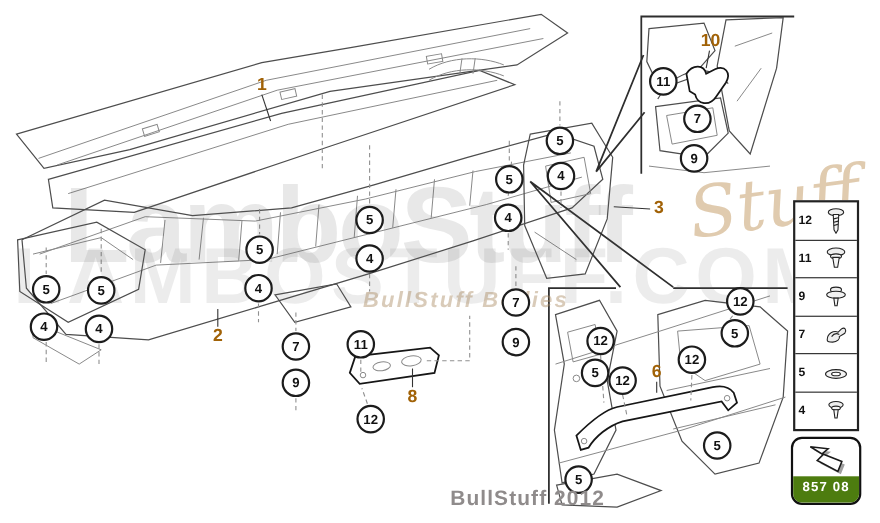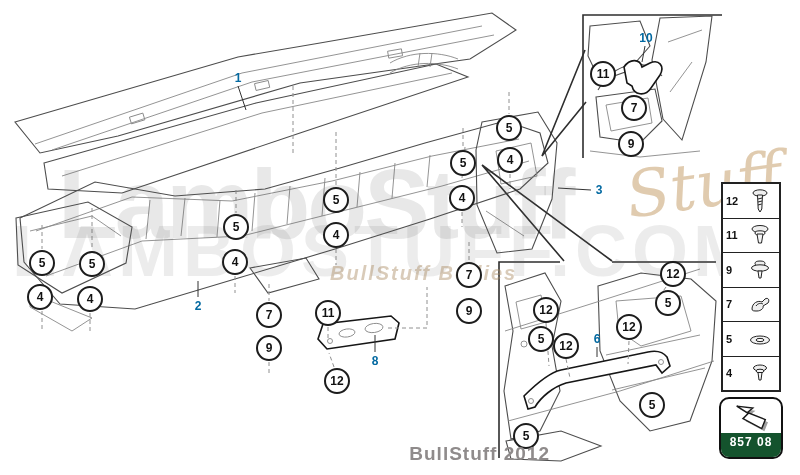--- a/index.html
+++ b/index.html
@@ -11,32 +11,32 @@
   .wm-big1{left:58px;top:148px;font-size:98px;color:rgba(90,90,90,.14);letter-spacing:-3px;}
   .wm-big2{left:12px;top:210px;font-size:72px;color:rgba(100,100,100,.12);letter-spacing:5px;}
   .wm-script{left:626px;top:148px;font-size:64px;font-weight:normal;font-style:italic;
              font-family:"DejaVu Serif",serif;color:rgba(198,160,110,.55);transform:rotate(-8deg);}
   .wm-small{left:330px;top:262px;font-size:20px;font-style:italic;
             color:rgba(170,140,100,.45);letter-spacing:2px;}
   #callout-layer,#label-layer{position:absolute;left:0;top:0;width:800px;height:475px;z-index:3;}
   .callout{position:absolute;width:22px;height:22px;border:2px solid #1c1c1c;border-radius:50%;
            background:#fff;display:flex;align-items:center;justify-content:center;
            font-size:12px;font-weight:bold;color:#111;}
-  .plabel{position:absolute;transform:translate(-50%,-50%);font-size:12px;font-weight:bold;color:#0369a1;}
+  .plabel{position:absolute;transform:translate(-50%,-50%);font-size:16px;font-weight:bold;color:#a16207;}
   .legend{position:absolute;left:721px;top:182px;width:56px;height:206px;border:2px solid #222;
           background:#fff;z-index:3;display:flex;flex-direction:column;}
   .legend-row{flex:1;display:flex;align-items:center;padding:0 3px;border-top:1px solid #222;}
   .legend-row:first-child{border-top:none;}
   .legend-num{width:17px;font-size:11px;font-weight:bold;color:#111;}
   .legend-ic{flex:1;display:flex;justify-content:center;align-items:center;}
   .navbox{position:absolute;left:719px;top:397px;width:60px;height:58px;border:2px solid #111;
           border-radius:10px;overflow:hidden;background:#fff;z-index:3;
           display:flex;flex-direction:column;}
   .nav-arrow{flex:1;display:flex;align-items:center;justify-content:center;}
-  .navcode{height:29px;background:#14532d;color:#fff;font-size:12px;font-weight:bold;
+  .navcode{height:29px;background:#4d7c0f;color:#fff;font-size:12px;font-weight:bold;
            text-align:center;line-height:19px;letter-spacing:1px;}
   .footer{position:absolute;left:250px;top:443px;width:300px;text-align:right;z-index:3;
           font-size:19px;font-weight:bold;color:#8f8b8b;letter-spacing:1px;}
   svg .ln{stroke:#4d4d4d;stroke-width:1.1;fill:none;}
   svg .thin{stroke:#888;stroke-width:.9;fill:none;}
   svg .dash{stroke:#909090;stroke-width:1;fill:none;stroke-dasharray:4 3;}
   svg .leader{stroke:#333;stroke-width:1;fill:none;}
   svg .box{stroke:#2e2e2e;stroke-width:1.6;fill:none;}
   svg .part{stroke:#161616;stroke-width:1.6;fill:#fff;}
 </style>

